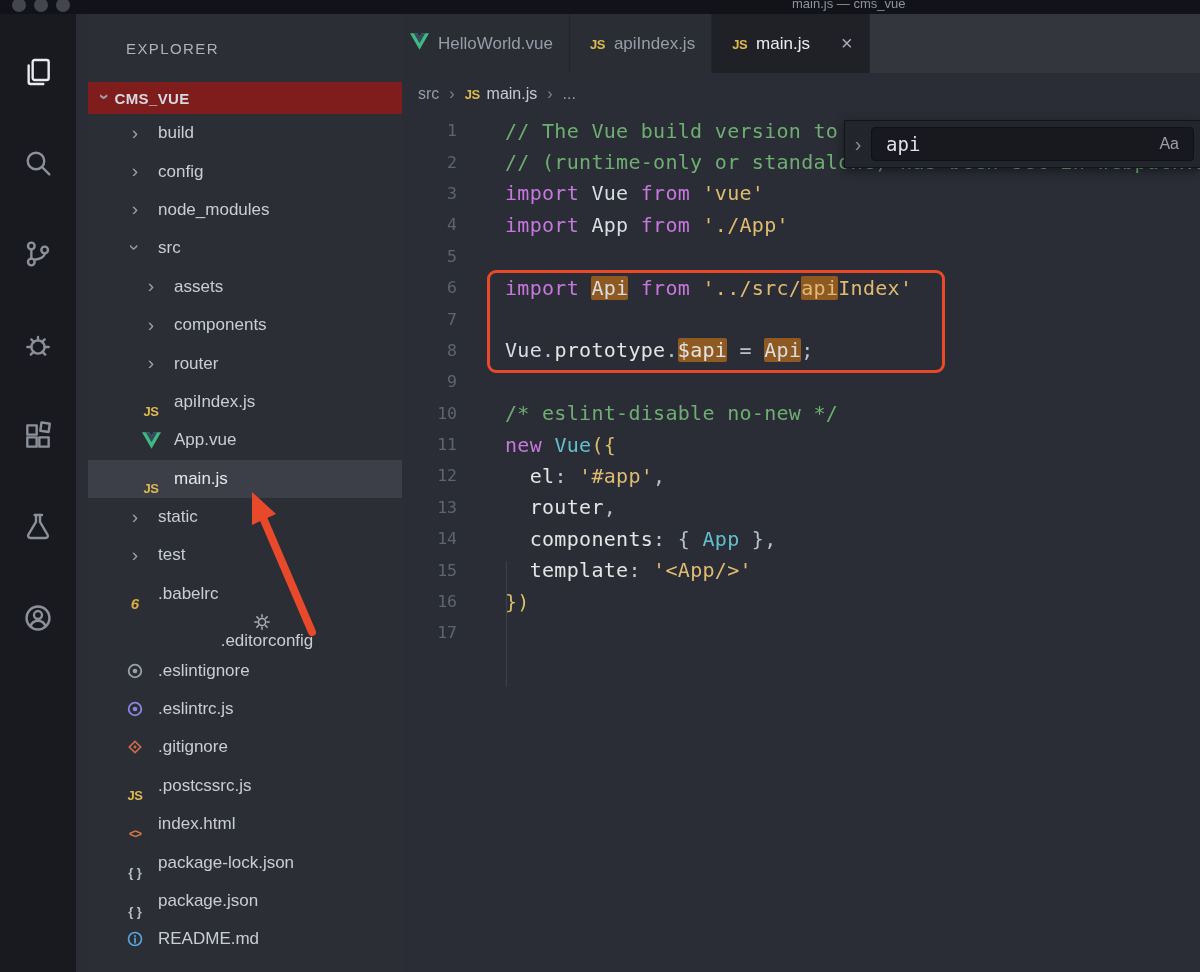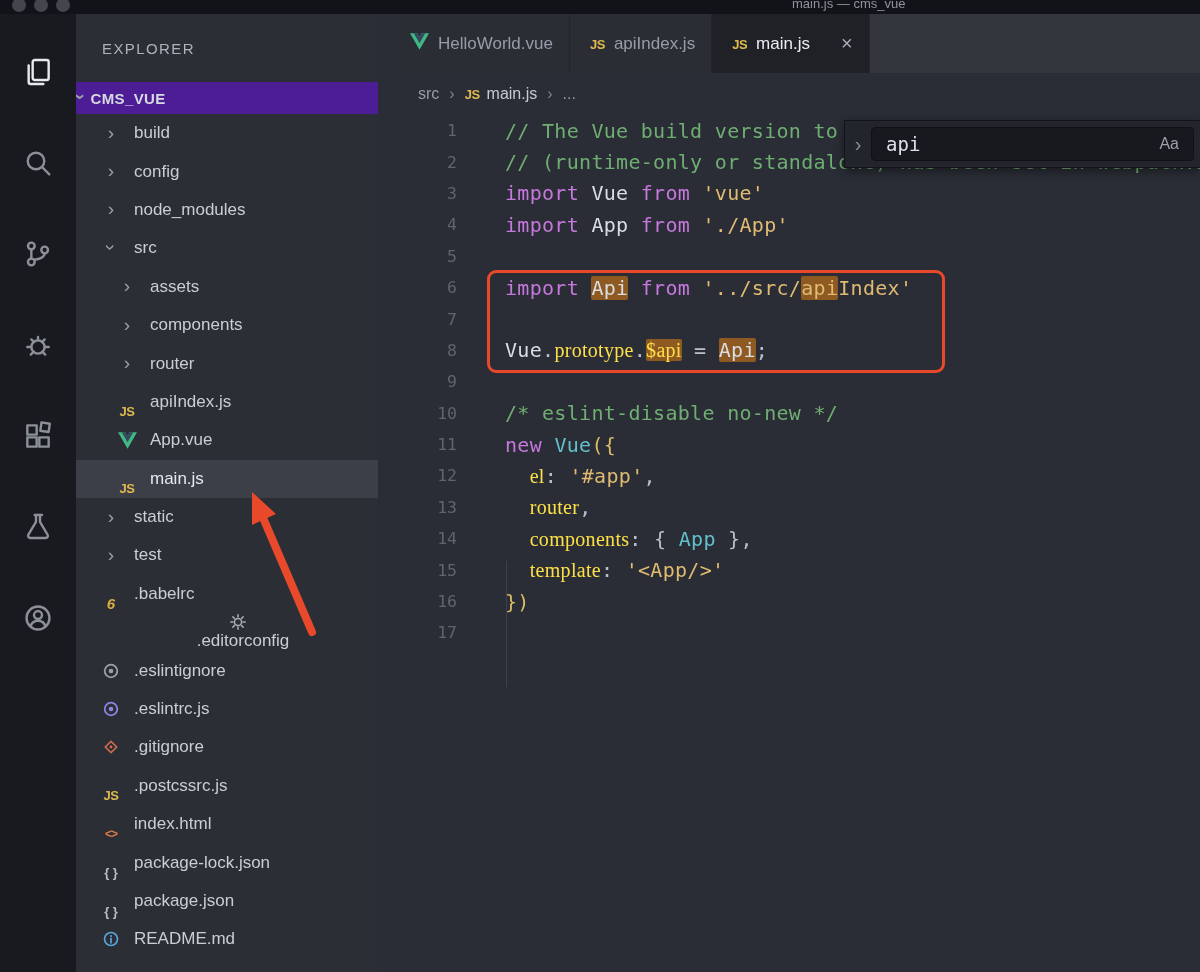--- a/index.html
+++ b/index.html
@@ -15,25 +15,25 @@
 
   
   .activitybar { position:absolute; left:0; top:14px; bottom:0; width:76px;
     background:#191a1f; z-index:20; padding-top:12px; display:flex; flex-direction:column; align-items:center; }
   .ab-item { width:76px; height:91px; display:flex; align-items:center; justify-content:center;
     color:#8b9099; cursor:pointer; }
   .ab-item.active { color:#e8eaee; }
   .ab-item svg { width:32px; height:32px; }
 
   
-  .sidebar { position:absolute; left:64px; top:14px; bottom:0; width:314px;
+  .sidebar { position:absolute; left:88px; top:14px; bottom:0; width:314px;
     background:#2c2e36; z-index:10; overflow:hidden; }
   .sb-head { height:68px; padding:26px 0 0 38px; font-size:15px; letter-spacing:1.4px;
     color:#aeb2ba; }
-  .sb-project { height:32px; background:#4c1d95; display:flex; align-items:center;
+  .sb-project { height:32px; background:#7f1d1d; display:flex; align-items:center;
     padding-left:14px; gap:6px; font-size:15px; font-weight:700; color:#d6dae0; letter-spacing:.4px; cursor:pointer; }
   .sb-project .tw { font-size:18px; }
   .tree { }
   .trow { height:38.4px; display:flex; align-items:center; font-size:17px; color:#c9cdd4;
     cursor:pointer; white-space:nowrap; }
   .trow.sel { background:#3c3f47; color:#e4e7ec; }
   .trow .slot { width:26px; min-width:26px; display:flex; align-items:center; justify-content:center; }
   .tw { display:inline-block; color:#9aa0a8; font-size:19px; line-height:1; transform:translateY(-1px); }
   .tw.open { transform:rotate(90deg) translateX(-1px); }
   .fi { font-weight:700; font-size:13px; line-height:1;margin-top:20px; }
@@ -61,21 +61,21 @@
   .codearea { position:relative; }
   .line { height:31.4px; display:flex; align-items:center; }
   .ln { width:67px; min-width:67px; text-align:right; font-family:"DejaVu Sans Mono",monospace;
     font-size:16.5px; color:#5e6571; }
   .ct { padding-left:48px; white-space:pre; font-family:"DejaVu Sans Mono",monospace;
     font-size:20px; letter-spacing:.3px; }
   .tk-cm { color:#6fae72; }
   .tk-kw { color:#c678dd; }
   .tk-st { color:#e0bb72; }
   .tk-vr { color:#d9dde4; }
-  .tk-pr { color:#fde047;font-family:Liberation Serif, serif; }
+  .tk-pr { color:#e5e5e5; }
   .tk-ty { color:#62c0cc; }
   .tk-df { color:#bac0cb; }
   .tk-br { color:#d9bd68; }
   .hl { background:#8f5a22; border-radius:2px; }
   .indent-guide { position:absolute; left:116px; top:446px; width:1px; height:126px; background:#3d414b; }
 
   
   .findwidget { position:absolute; top:106px; right:0; width:356px; height:48px;
     background:#22252b; border:1px solid #121419; border-right:none;
     box-shadow:0 3px 10px rgba(0,0,0,.45); display:flex; align-items:center; z-index:6; }

